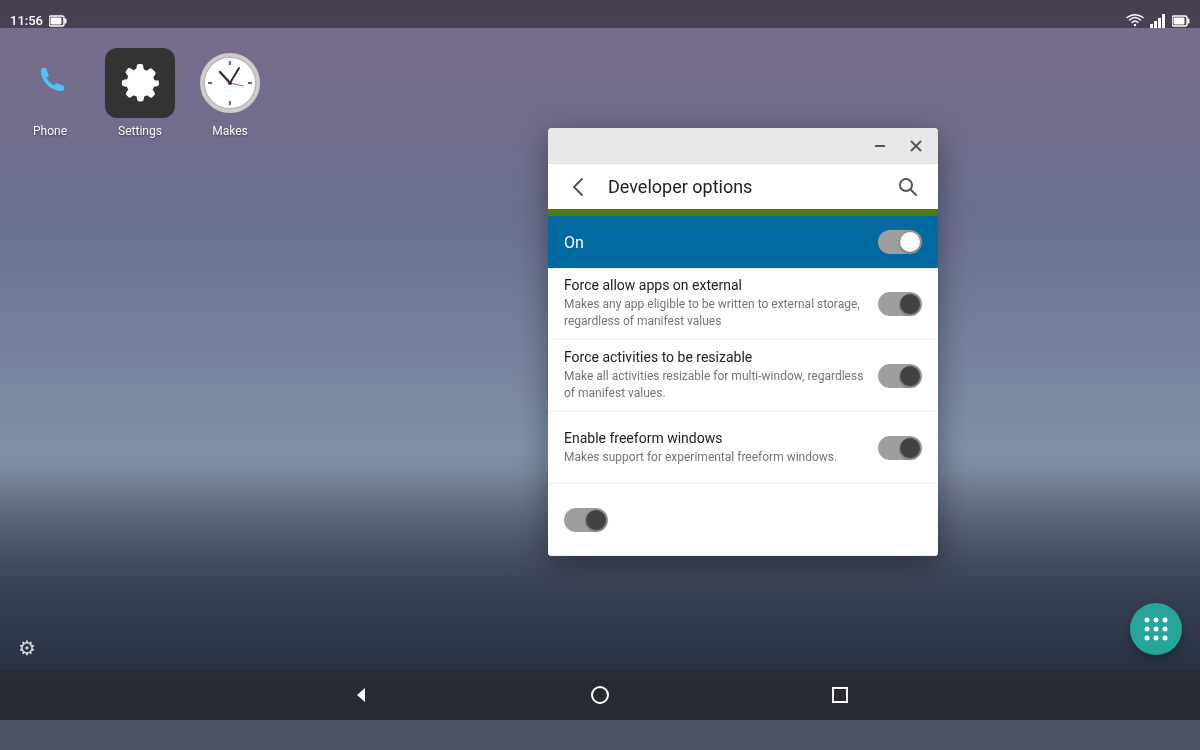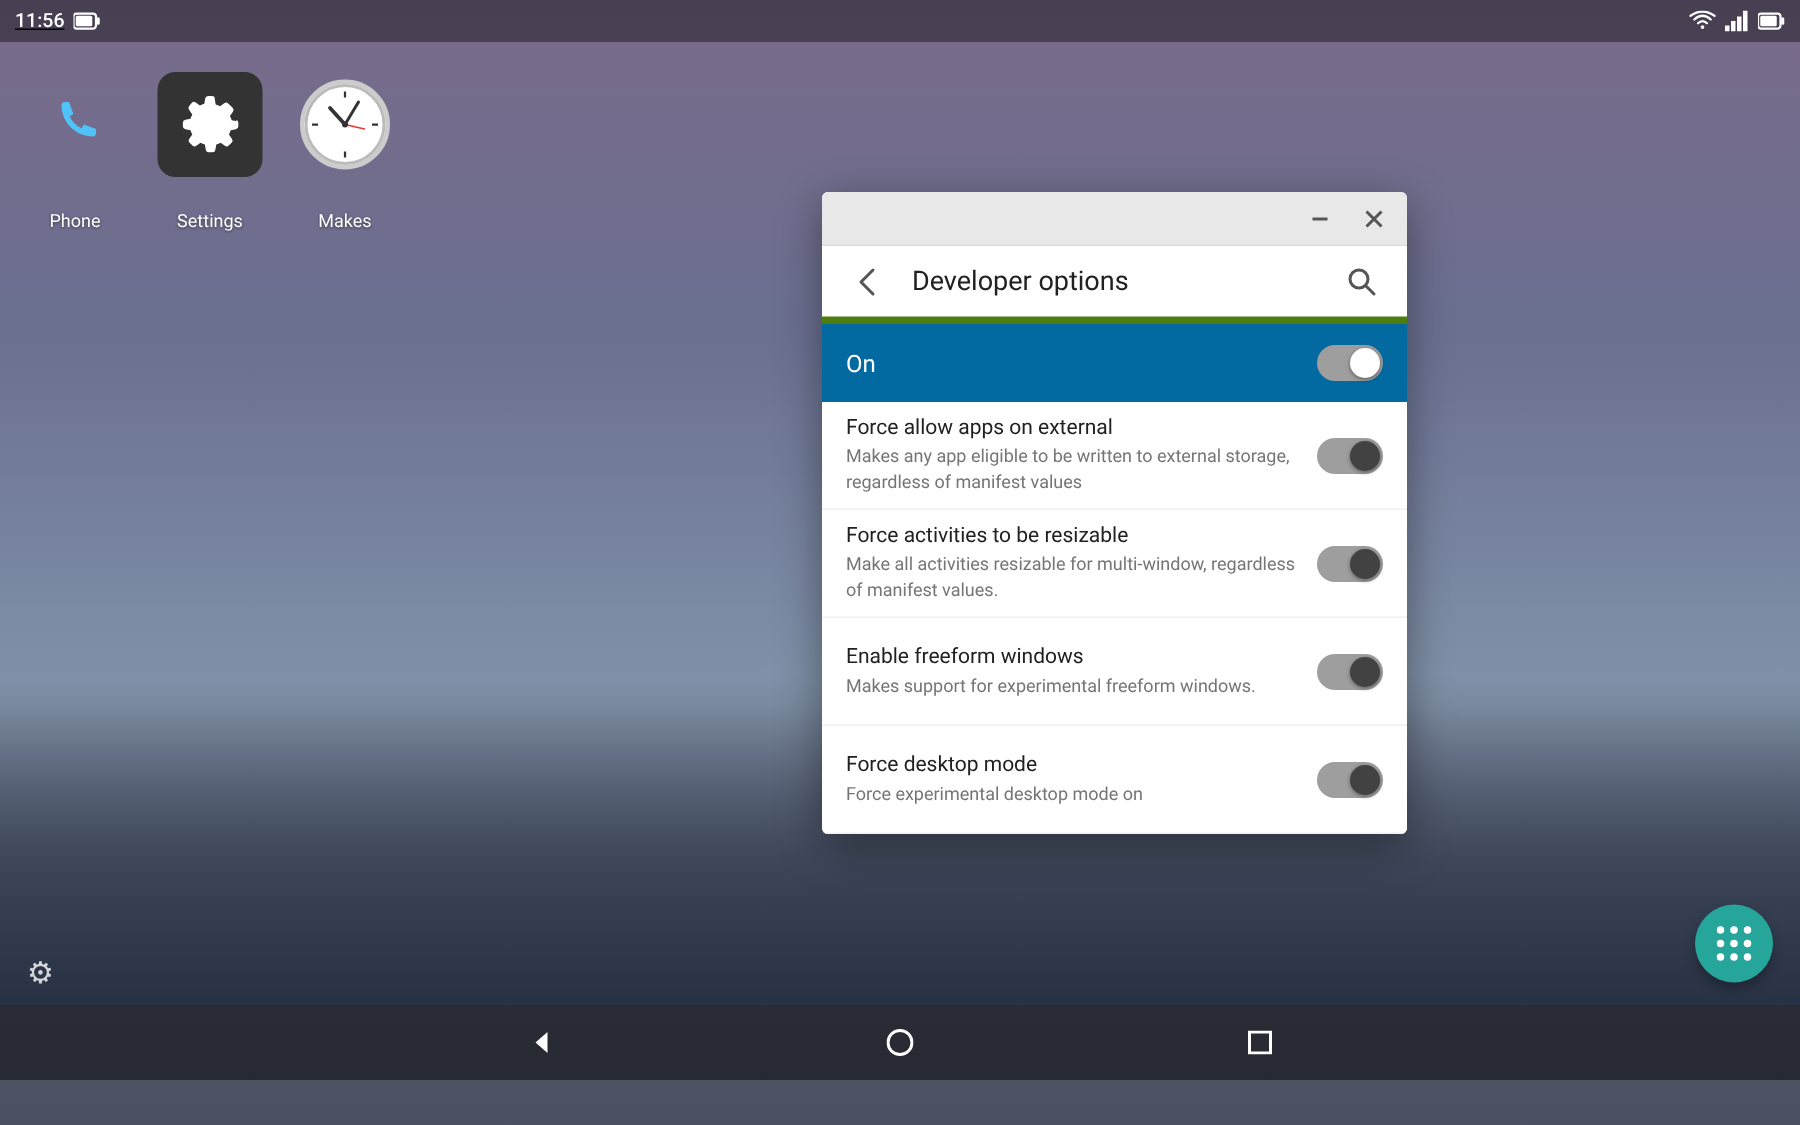--- a/index.html
+++ b/index.html
@@ -12,28 +12,27 @@
       background: linear-gradient(180deg, #7a6a8a 0%, #6a7090 30%, #8090a8 60%, #5a6070 80%, #4a5060 100%);
       position: relative;
     }
 
     
     .status-bar {
       width: 100%;
       height: 28px;
       background: rgba(0,0,0,0.4);
       display: flex;
-      align-items: center;
+      align-items: flex-end;
       justify-content: space-between;
       padding: 0 10px;
       position: absolute;
       top: 0;
       left: 0;
       z-index: 100;
-      text-decoration: underline;
     }
     .status-bar-left {
       display: flex;
       align-items: center;
       gap: 6px;
     }
     .status-bar-right {
       display: flex;
       align-items: center;
       gap: 6px;
@@ -59,21 +58,21 @@
       top: 20px;
       left: 10px;
       display: flex;
       gap: 10px;
       align-items: flex-start;
     }
     .app-icon {
       display: flex;
       flex-direction: column;
       align-items: center;
-      gap: 22px;
+      gap: 6px;
       cursor: pointer;
       width: 80px;
     }
     .app-icon-img {
       width: 70px;
       height: 70px;
       border-radius: 12px;
       display: flex;
       align-items: center;
       justify-content: center;
@@ -141,21 +140,21 @@
       font-size: 16px;
     }
 
     .window-header {
       background: white;
       height: 52px;
       display: flex;
       align-items: center;
       padding: 0 12px;
       gap: 12px;
-      border-bottom: 5px solid #4d7c0f;
+      border-bottom: 7px solid #4d7c0f;
     }
     .back-btn {
       width: 36px;
       height: 36px;
       display: flex;
       align-items: center;
       justify-content: center;
       cursor: pointer;
       border-radius: 50%;
       color: #555;
@@ -470,24 +469,20 @@
         <div class="setting-text">
           <div class="setting-title">Enable freeform windows</div>
           <div class="setting-desc">Makes support for experimental freeform windows.</div>
         </div>
         <div class="toggle toggle-dark">
           <div class="toggle-thumb"></div>
         </div>
       </div>
 
       <div class="setting-item">
-        <div class="setting-text">
-          <div class="setting-title">Force desktop mode</div>
-          <div class="setting-desc">Force experimental desktop mode on</div>
-        </div>
         <div class="toggle toggle-dark">
           <div class="toggle-thumb"></div>
         </div>
       </div>
     </div>
   </div>
 
   <div class="system-settings">
     <span class="system-settings-icon">⚙</span>
   </div>

